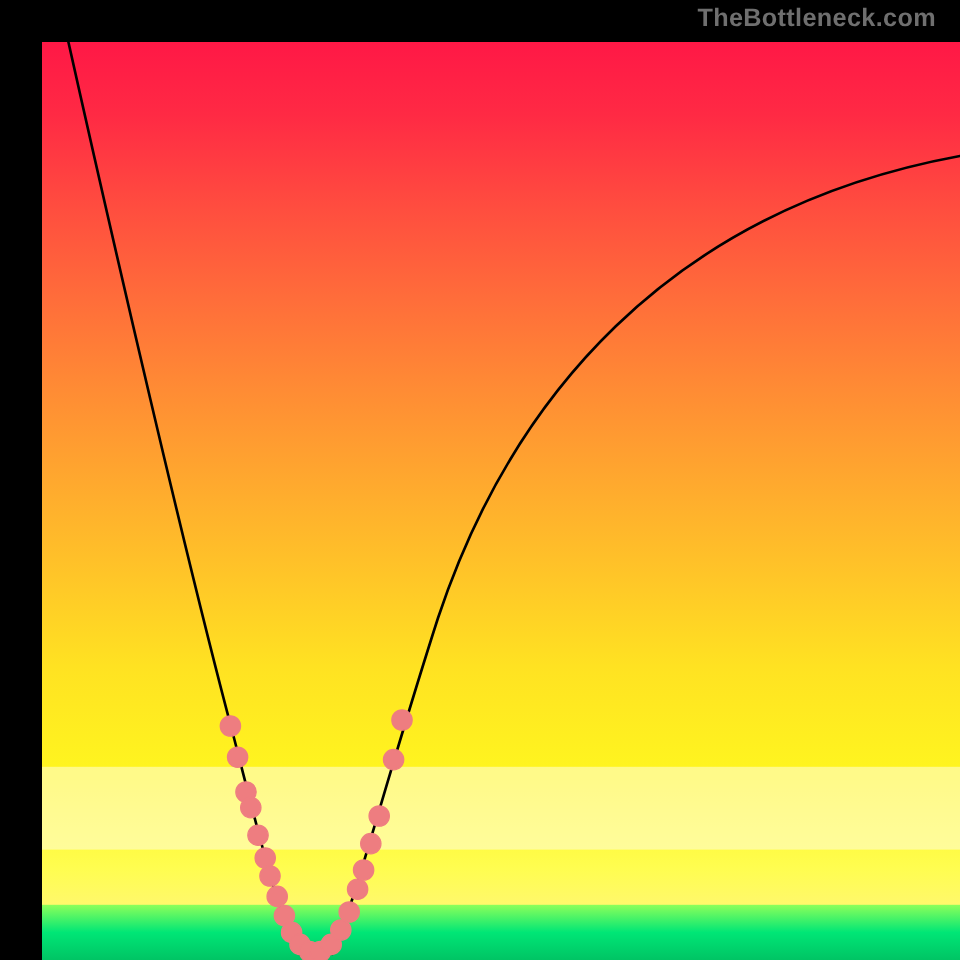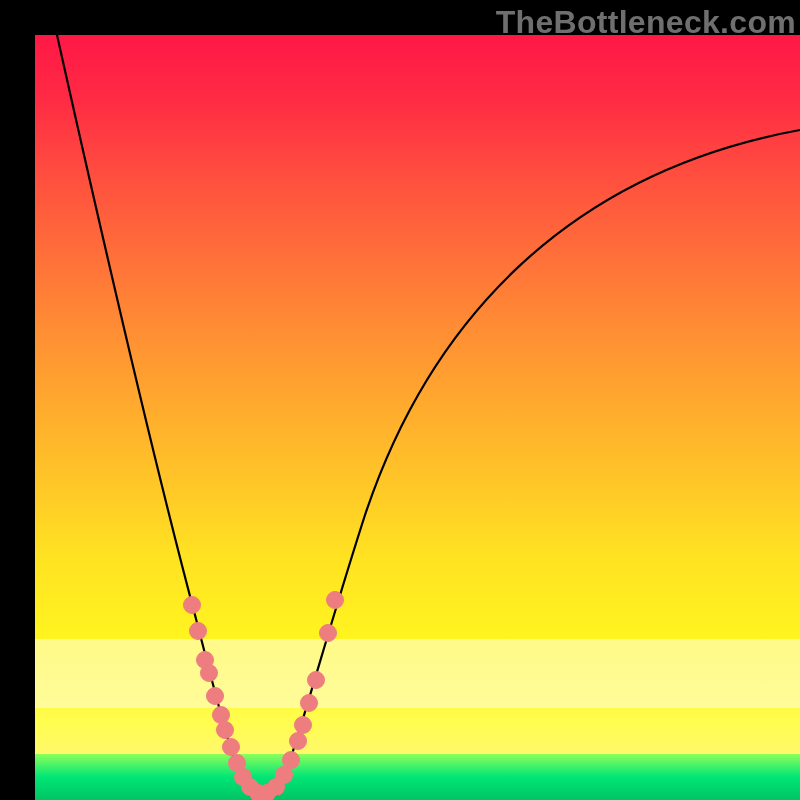--- a/index.html
+++ b/index.html
@@ -13,23 +13,23 @@
   }
   .outer-frame {
     position: relative;
     width: 800px;
     height: 800px;
     background: #000;
   }
   .watermark {
     position: absolute;
     top: 4px;
-    right: 4px;
+    right: 20px;
     color: #6f6f6f;
-    font-size: 32px;
+    font-size: 21px;
     font-weight: 600;
     letter-spacing: 0.3px;
     z-index: 10;
     user-select: none;
   }
   .plot-area {
     position: absolute;
     left: 35px;
     top: 35px;
     width: 765px;

